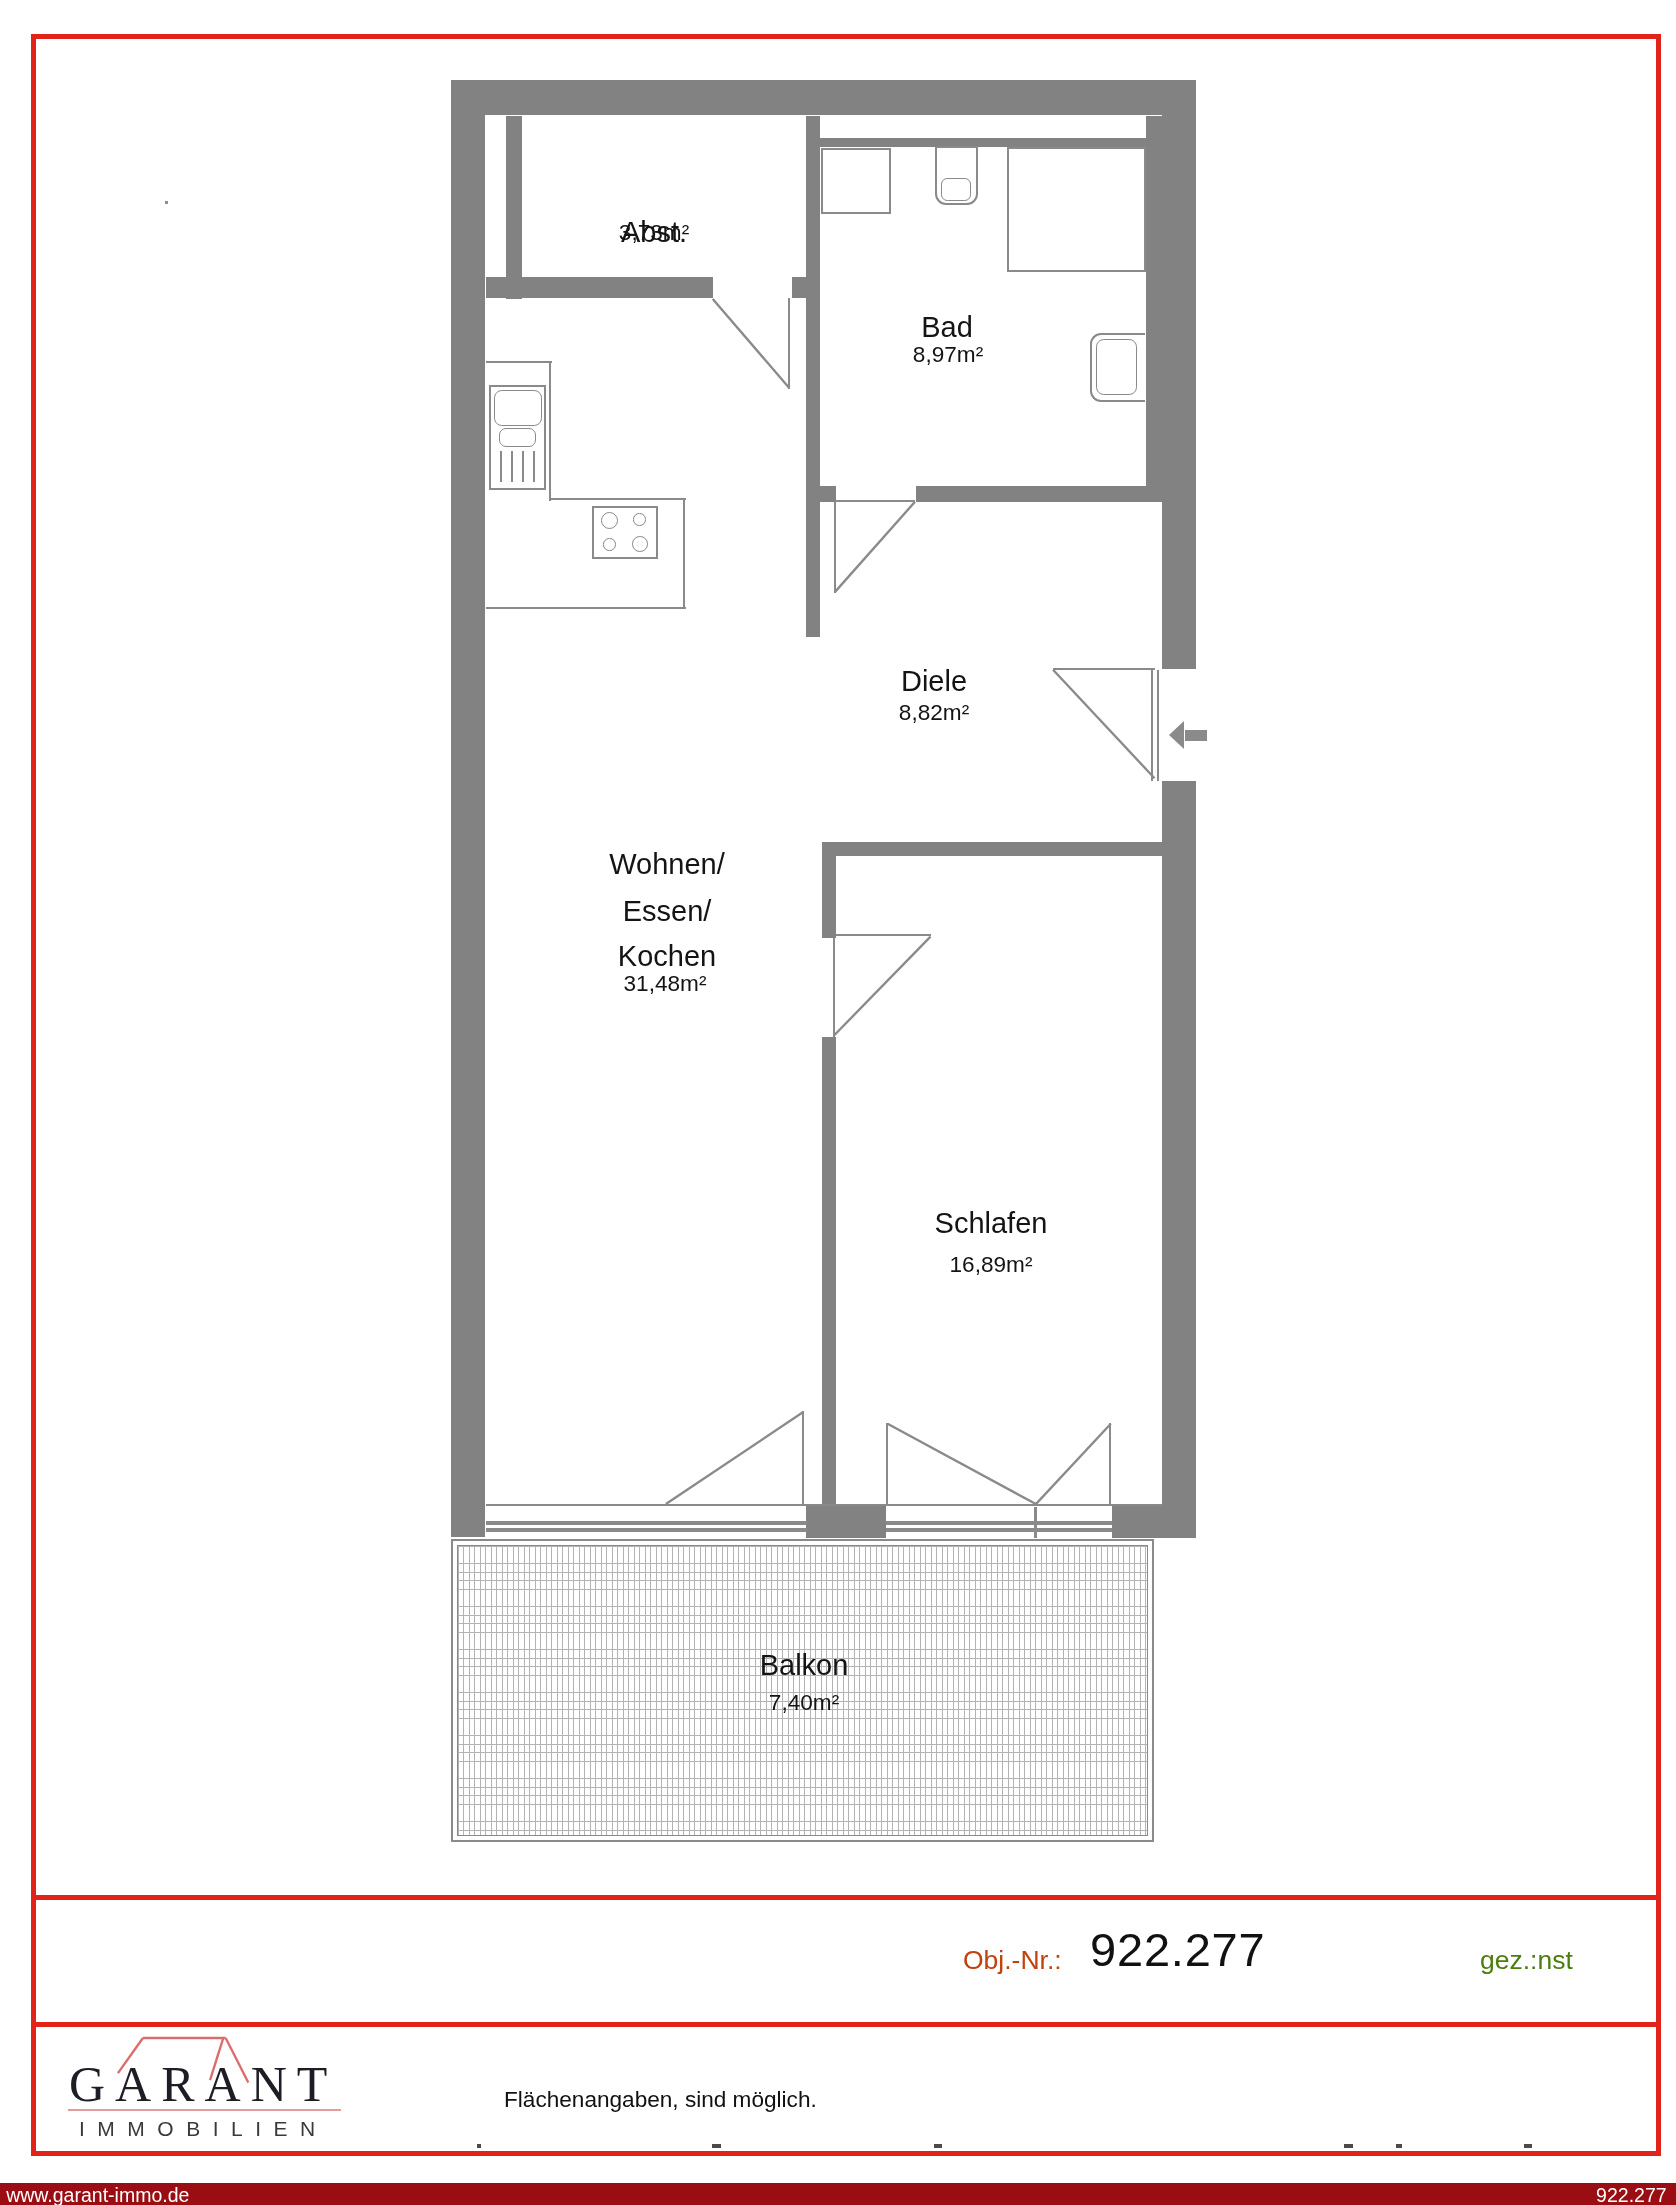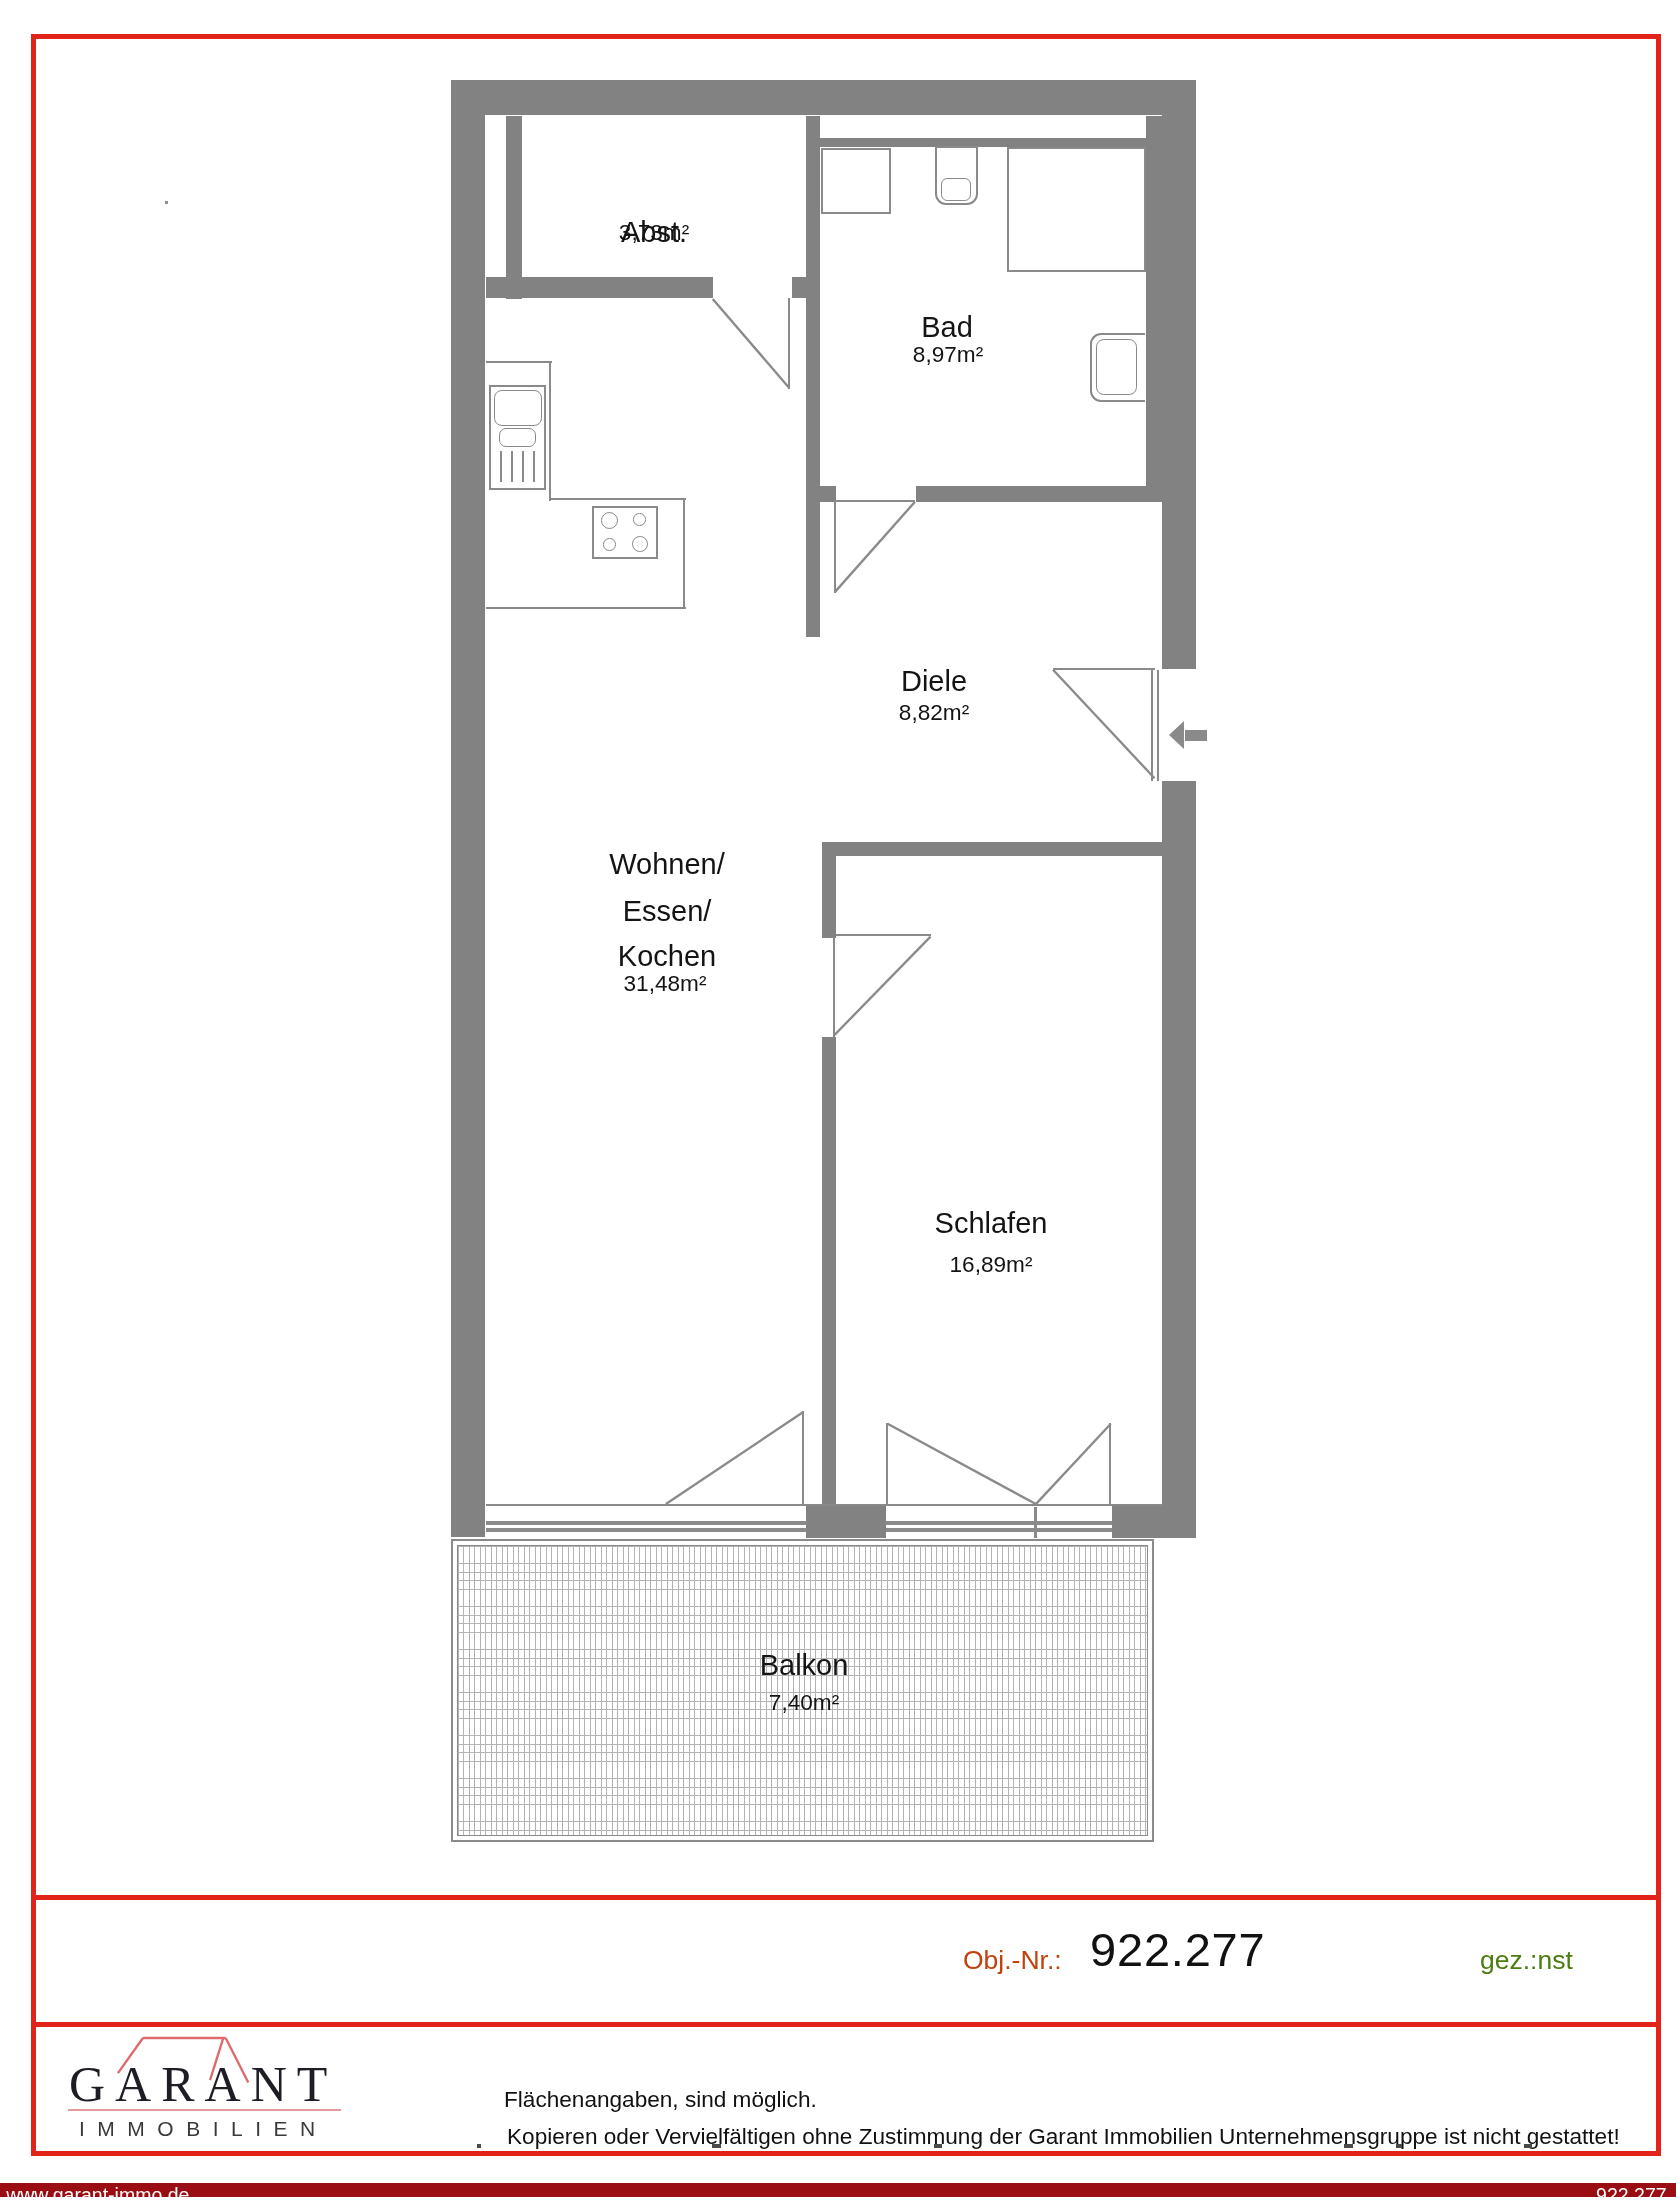--- a/index.html
+++ b/index.html
@@ -35,21 +35,21 @@
   #entry-arrow .shaft{position:absolute;left:15.6px;top:8.6px;width:22px;height:11px;background:#8a8a8a;}
   
   #obj-label{position:absolute;left:963px;top:1945px;font-size:26.5px;color:#c2410c;}
   #obj-number{position:absolute;left:1090px;top:1922px;font-size:47px;color:#111;letter-spacing:0.8px;}
   #gez{position:absolute;left:1480px;top:1945px;font-size:26.5px;color:#4d7c0f;}
   #logo-brand{position:absolute;left:69px;top:2055px;font-size:50px;letter-spacing:10px;
       color:#1d1d26;font-family:"Liberation Serif", serif;}
   #logo-underline{position:absolute;left:68px;top:2109px;width:273px;height:2.3px;background:#e59b9b;}
   #logo-sub{position:absolute;left:79px;top:2117px;font-size:21px;letter-spacing:12.5px;color:#3a3a3a;}
   .note-line{position:absolute;font-size:22.6px;color:#111;white-space:nowrap;}
-  #bottom-bar{position:absolute;left:0;top:2183px;width:1676px;height:14px;background:#9a0d13;}
+  #bottom-bar{position:absolute;left:0;top:2183px;width:1676px;height:23px;background:#9a0d13;}
   #bottom-bar .bar-text{position:absolute;top:0.8px;font-size:19.5px;color:#ffffff;}
   .clipmark{position:absolute;top:2144px;height:3.9px;background:#4a4a4a;}
 </style>
 </head>
 <body>
 
 <div id="page">
 
   <div class="abs red" style="left:31px;top:34px;width:1629px;height:4.7px;"></div>
   <div class="abs red" style="left:31px;top:34px;width:4.7px;height:2122px;"></div>
@@ -167,21 +167,20 @@
 
   <div id="obj-label">Obj.-Nr.:</div>
   <div id="obj-number">922.277</div>
   <div id="gez">gez.:nst</div>
 
   <div id="logo-brand">GARANT</div>
   <div id="logo-underline"></div>
   <div id="logo-sub">IMMOBILIEN</div>
 
   <div class="note-line" style="left:504px;top:2087px;">Flächenangaben, sind möglich.</div>
-  <div class="note-line" style="left:507px;top:2124px;">Kopieren oder Vervielfältigen ohne Zustimmung der Garant Immobilien Unternehmensgruppe ist nicht gestattet!</div>
 
   <div>
     <div class="clipmark" style="left:477px;width:3.9px;"></div>
     <div class="clipmark" style="left:712px;width:9.4px;"></div>
     <div class="clipmark" style="left:934px;width:7.8px;"></div>
     <div class="clipmark" style="left:1344px;width:9.4px;"></div>
     <div class="clipmark" style="left:1396px;width:5.5px;"></div>
     <div class="clipmark" style="left:1524px;width:7.8px;"></div>
   </div>
 

